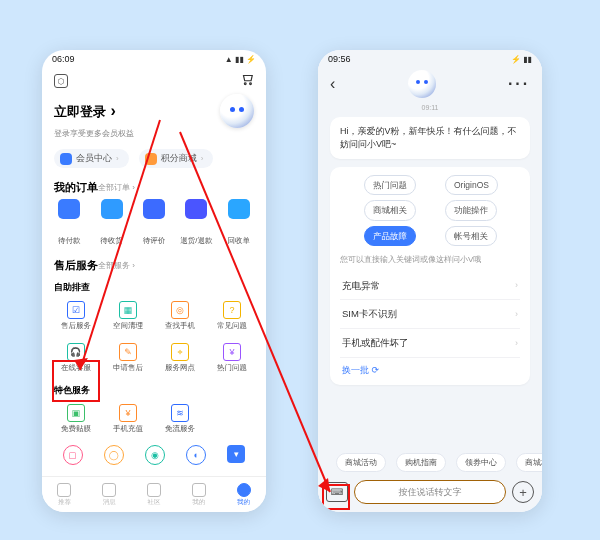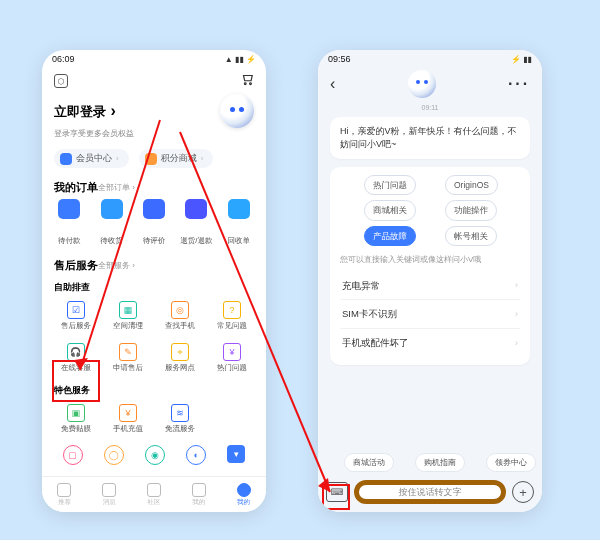--- a/index.html
+++ b/index.html
@@ -105,25 +105,25 @@
   .r-time{text-align:center;font-size:7px;color:#aaa;padding:2px 0;}
   .bubble{background:#fff;border-radius:10px;margin:4px 12px;padding:8px 10px;font-size:9px;color:#333;line-height:1.45;box-shadow:0 1px 2px rgba(0,0,0,.04);}
   .b-hint{font-size:8px;color:#999;margin-bottom:6px;}
   .tag-wrap{display:flex;flex-wrap:wrap;gap:5px;}
   .tag{border:1px solid #d7deea;border-radius:11px;padding:3px 8px;font-size:8.5px;color:#555;background:#fff;margin-left:24px;}
   .tag.active{background:#3a7bff;border-color:#3a7bff;color:#fff;}
   .list-item{font-size:9.5px;color:#333;padding:7px 2px;border-bottom:1px solid #f1f1f4;display:flex;justify-content:space-between;align-items:center;}
   .list-item:last-child{border-bottom:none;}
   .chev-r{font-size:9px;color:#ccc;}
   .swap{color:#3a7bff;font-size:9px;padding:6px 2px 0;}
-  .bottom-chips{position:absolute;bottom:40px;left:16px;right:0;display:flex;gap:21px;padding:0 10px;overflow:hidden;}
+  .bottom-chips{position:absolute;bottom:40px;left:8px;right:0;display:flex;gap:10px;padding:0 10px;overflow:hidden;}
   .bchip{background:#fff;border:1px solid #e3e7ef;border-radius:11px;padding:3px 8px;font-size:8px;color:#555;white-space:nowrap;}
   .inputbar{position:absolute;bottom:4px;left:0;right:0;height:32px;display:flex;align-items:center;gap:6px;padding:0 8px;background:#f2f5f9;}
   .kb-ic{width:22px;height:20px;border:1.3px solid #555;border-radius:3px;display:flex;align-items:center;justify-content:center;font-size:9px;color:#555;}
-  .voice-inp{flex:1;background:#fff;border:5px solid #a16207;border-radius:14px;height:24px;display:flex;align-items:center;justify-content:center;font-size:9px;color:#888;}
+  .voice-inp{flex:1;background:#fff;border:1px solid #a16207;border-radius:14px;height:24px;display:flex;align-items:center;justify-content:center;font-size:9px;color:#888;}
   .plus-ic{width:22px;height:22px;border:1.3px solid #555;border-radius:50%;display:flex;align-items:center;justify-content:center;font-size:13px;color:#555;}
 
   .scroll-left{position:absolute;top:18px;bottom:36px;left:0;right:0;overflow:hidden;}
 </style>
 </head>
 <body>
 
 <div class="phone phone-left">
   <div class="statusbar">
     <span>06:09</span>
@@ -319,20 +319,21 @@
           <span class="chev-r">›</span>
         </div>
       <div class="list-item">
           <span>SIM卡不识别</span>
           <span class="chev-r">›</span>
         </div>
       <div class="list-item">
           <span>手机或配件坏了</span>
           <span class="chev-r">›</span>
         </div>
+      <div class="swap"><span>换一批</span> ⟳</div>
     </div>
 
     <div class="bottom-chips">
       <span class="bchip">商城活动</span>
       <span class="bchip">购机指南</span>
       <span class="bchip">领券中心</span>
       <span class="bchip">商城相关</span>
 
     </div>
 

